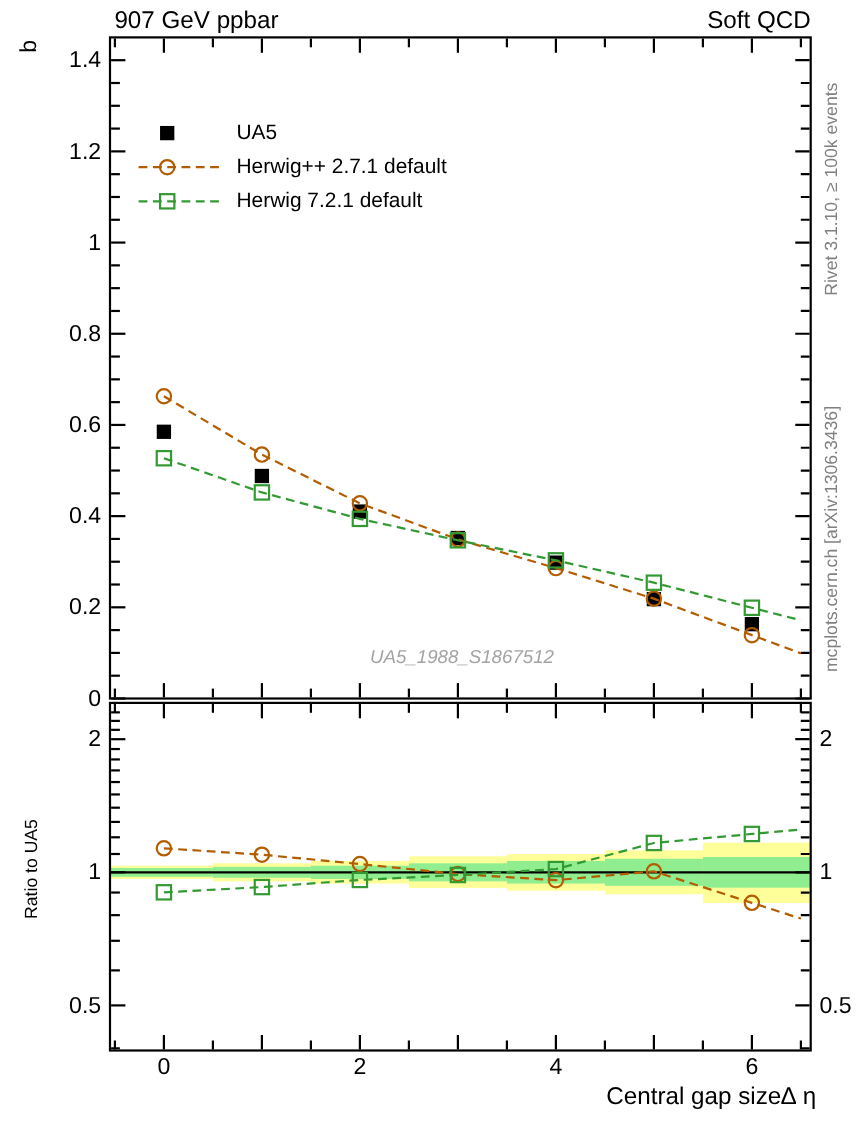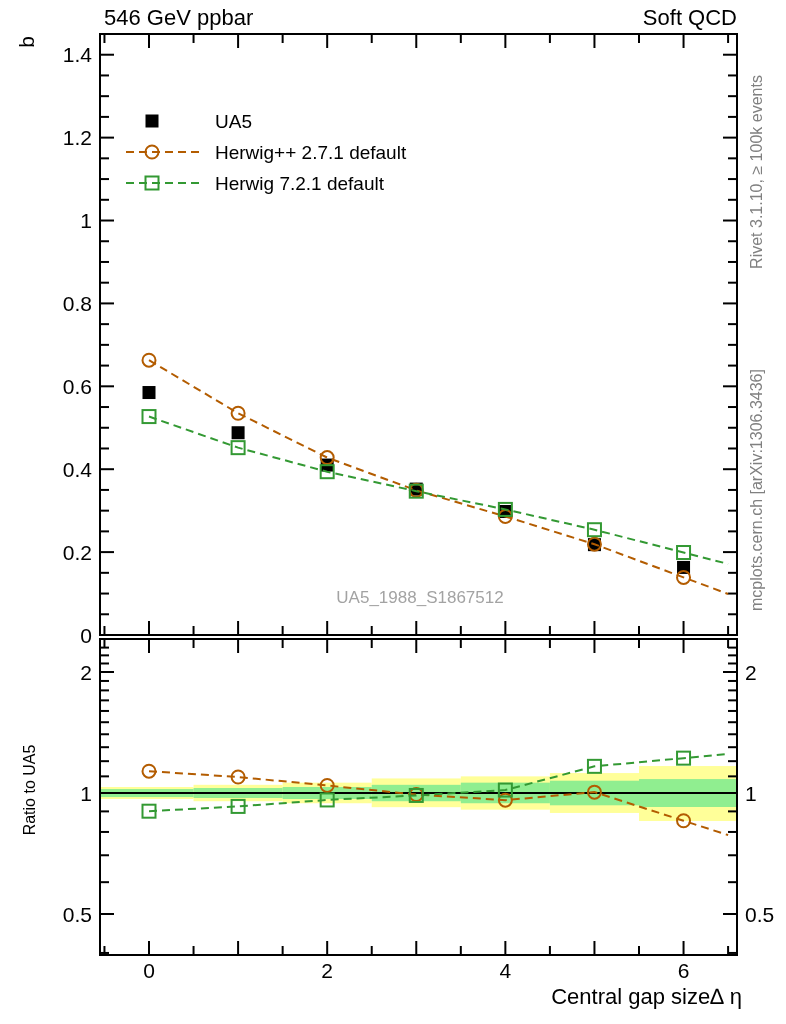--- a/index.html
+++ b/index.html
@@ -9,29 +9,29 @@
   .hdr{font-size:22px;top:5px;z-index:2;}
   .hdr-left{left:104px;}
   .hdr-right{right:49px;margin-left:36px;}
   .rot{position:absolute;white-space:nowrap;transform:translate(-50%,-50%) rotate(-90deg);z-index:2;}
   .ylab-main{left:27px;top:42px;font-size:21px;}
   .ylab-ratio{left:30px;top:790px;font-size:16px;}
   .side{color:#808080;font-size:16px;}
   .side-top{left:757px;top:172px;}
   .side-bot{left:757px;top:490px;}
   .watermark{left:420px;top:598px;transform:translate(-50%,-50%);color:#a3a3a3;
-             font-size:17px;z-index:0;}
+             font-size:17px;z-index:0;font-style:italic;}
   .xlab{right:44px;top:984px;font-size:22px;z-index:2;}
   #chart{position:absolute;left:0;top:0;z-index:1;pointer-events:none;}
 </style>
 </head>
 <body>
 
 <div class="canvas">
-  <div class="txt hdr hdr-left">546 GeV ppbar</div>
+  <div class="txt hdr hdr-left">907 GeV ppbar</div>
   <div class="txt hdr hdr-right">Soft QCD</div>
   <div class="rot ylab-main">b</div>
   <div class="rot side side-top">Rivet 3.1.10, ≥ 100k events</div>
   <div class="rot side side-bot">mcplots.cern.ch [arXiv:1306.3436]</div>
   <div class="txt watermark">UA5_1988_S1867512</div>
   <div class="rot ylab-ratio">Ratio to UA5</div>
   <div class="txt xlab">Central gap size∆ η</div>
   <svg id="chart" width="786" height="1024">
       <g>
         <line x1="101" y1="635" x2="114" y2="635" stroke="#000" stroke-width="2"></line>

